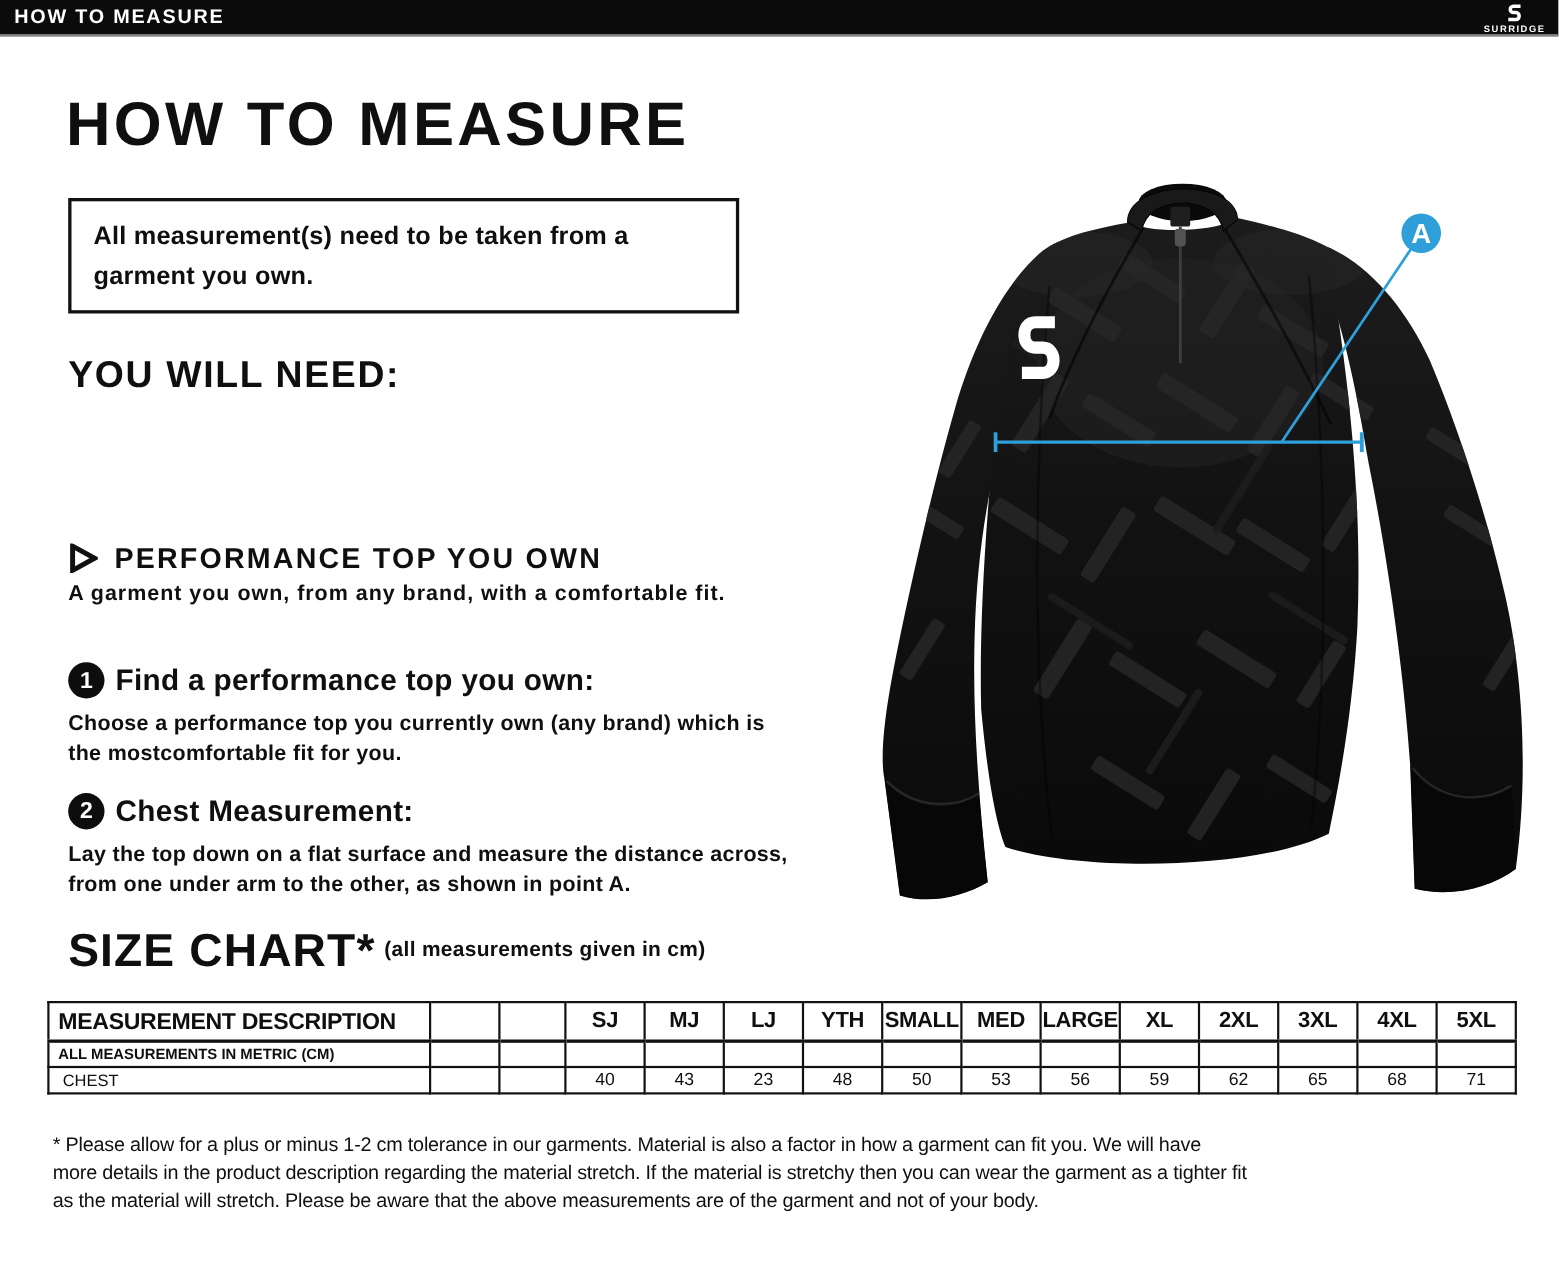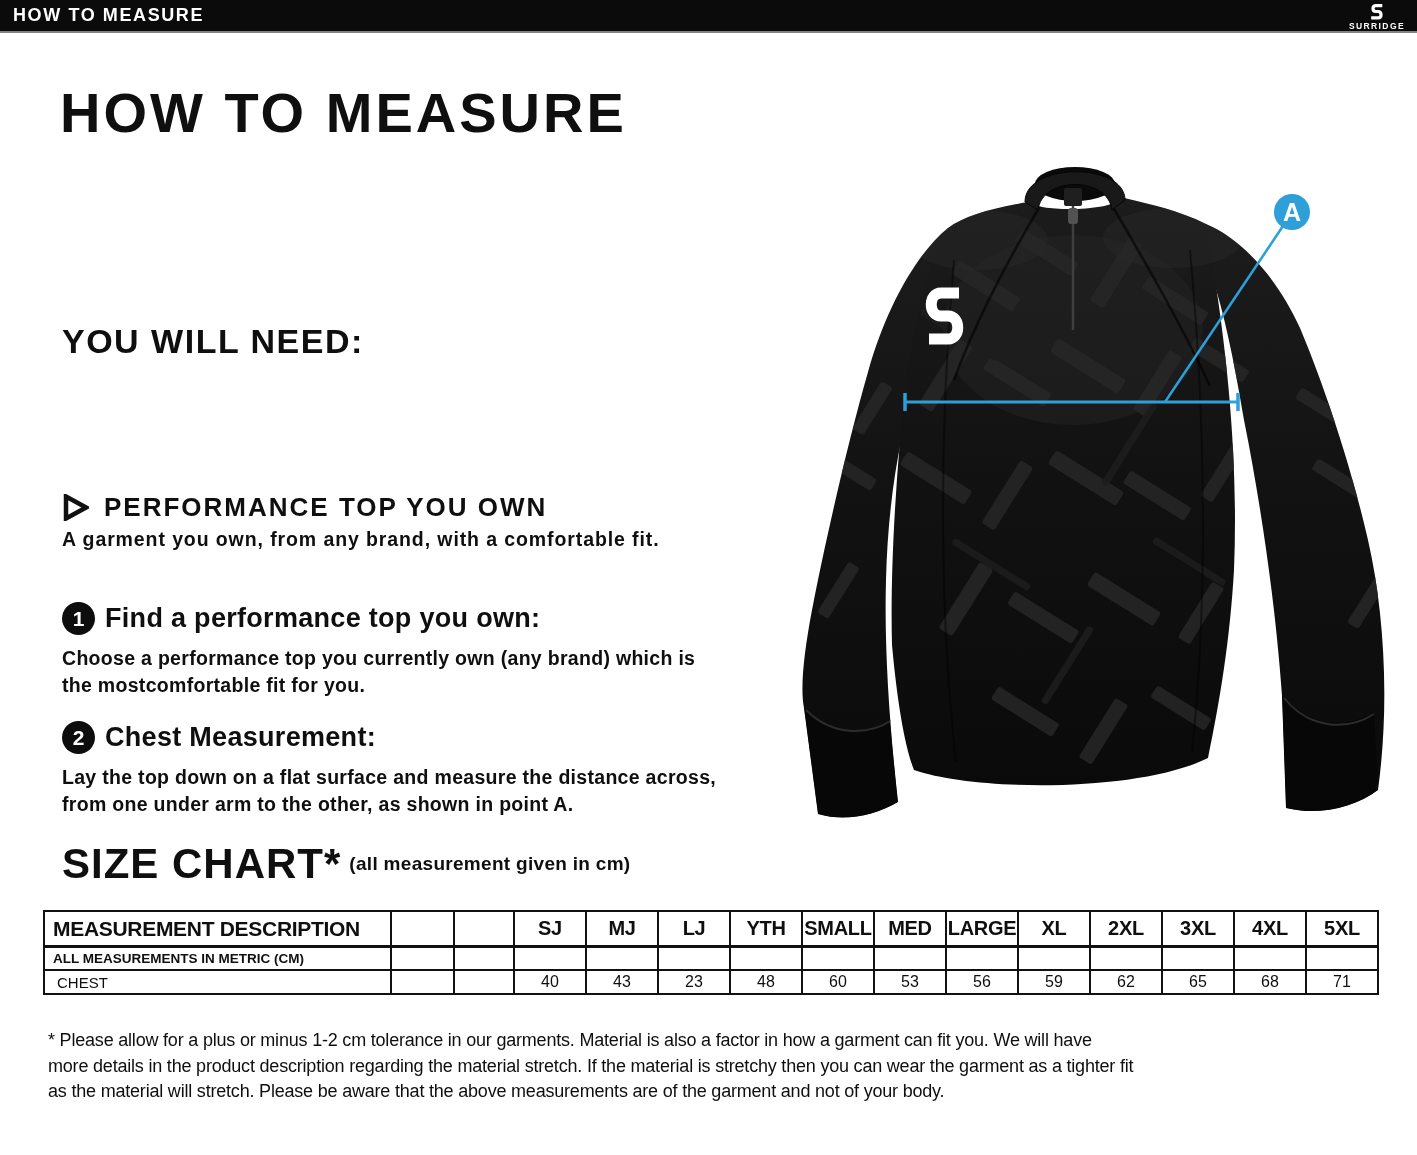--- a/index.html
+++ b/index.html
@@ -67,20 +67,23 @@
     <div class="topbar-brand">
       <svg width="16" height="18" viewBox="0 0 30 34">
         <path d="M25,5 H13 C5.5,5 5.5,16 13,16 H17 C24.5,16 24.5,28 17,28 H4" stroke="#ffffff" stroke-width="6" fill="none"></path>
       </svg>
       <span class="brand-name">SURRIDGE</span>
     </div>
   </header>
 
   <h1 class="h1">HOW TO MEASURE</h1>
 
+  <div class="note-box">
+    <p>All measurement(s) need to be taken from a garment you own.</p>
+  </div>
 
   <h2 class="h2">YOU WILL NEED:</h2>
 
 
   <div class="need-item" style="top:492px;">
     <div class="need-head">
       <svg class="tri-icon" viewBox="0 0 27 27">
         <polygon points="4,2.5 24,13.5 4,24.5" fill="none" stroke="#111" stroke-width="4.5"></polygon>
       </svg>
       <span class="need-title">PERFORMANCE TOP YOU OWN</span>
@@ -99,21 +102,21 @@
   <div class="step" style="top:721px;">
     <div class="step-head">
       <span class="step-num">2</span>
       <span class="step-title">Chest Measurement:</span>
     </div>
     <p class="step-desc">Lay the top down on a flat surface and measure the distance across, from one under arm to the other, as shown in point A.</p>
   </div>
 
   <div class="size-chart-head">
     <span class="sc-title">SIZE CHART*</span>
-    <span class="sc-sub">(all measurement given in cm)</span>
+    <span class="sc-sub">(all measurements given in cm)</span>
   </div>
 
   <table class="size-table">
     <colgroup>
       <col style="width:347px">
         <col style="width:63px">
         <col style="width:60px">
       <col style="width:72px">
         <col style="width:72px">
         <col style="width:72px">
@@ -163,21 +166,21 @@
       <td></td>
     </tr>
     <tr class="tr-chest">
       <td class="cell-desc">CHEST</td>
       <td></td>
       <td></td>
       <td>40</td>
       <td>43</td>
       <td>23</td>
       <td>48</td>
-      <td>60</td>
+      <td>50</td>
       <td>53</td>
       <td>56</td>
       <td>59</td>
       <td>62</td>
       <td>65</td>
       <td>68</td>
       <td>71</td>
     </tr>
     </tbody>
   </table>

